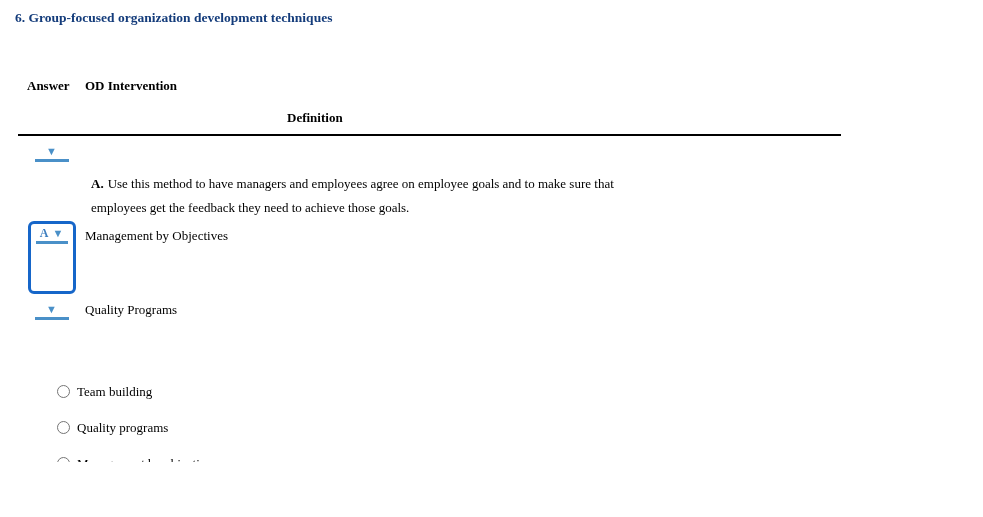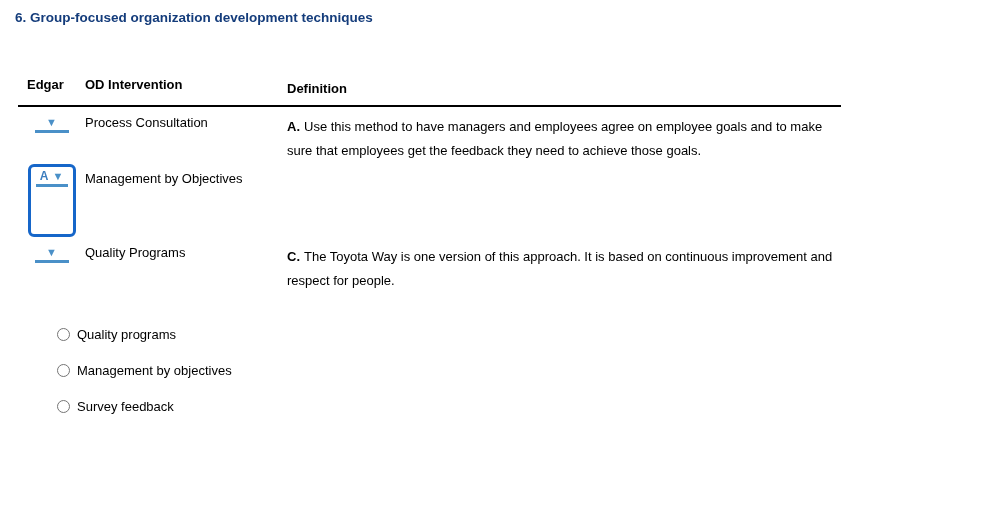--- a/index.html
+++ b/index.html
@@ -2,21 +2,21 @@
 <html><head>
 <meta charset="utf-8">
 <style>
   * { box-sizing: border-box; margin: 0; padding: 0; }
   html, body { background: #ffffff; }
   .page {
     position: relative;
     width: 983px;
     height: 462px;
     background: #ffffff;
-    font-family: Liberation Sans, sans-serif;
+    font-family: Liberation Serif, serif;
     font-size: 13px;
     color: #000000;
     overflow: hidden;
     padding-top: 10px;
   }
   .page-title {
     margin-left: 15px;
     font-size: 13.5px;
     font-weight: bold;
     color: #143c7b;
@@ -27,21 +27,21 @@
     width: 823px;
   }
   .row { display: flex; }
   .thead {
     border-bottom: 2px solid #000000;
     padding-bottom: 4px;
   }
   .th { font-weight: bold; }
   .col-answer { width: 67px; display: flex; justify-content: center; }
   .col-od { width: 196px; }
-  .col-def { width: 560px; padding-left: 6px; line-height: 24px; }
+  .col-def { width: 560px; padding-left: 6px; line-height: 24px; margin-top: 28px; }
   .thead .col-answer { justify-content: flex-start; padding-left: 9px; }
   .body-row .col-od, .body-row .col-def { padding-top: 8px; }
   .row1 { min-height: 50px; }
   .row2 { min-height: 74px; }
   .row3 { min-height: 59px; }
   .row1 .col-answer, .row3 .col-answer { padding-top: 10px; }
   .row2 .col-answer { padding-top: 1px; }
   .def-prefix { font-weight: bold; margin-right: 4px; }
   
   .dropdown {
@@ -109,33 +109,32 @@
 </head>
 <body>
 
 <div class="page">
 
   <div class="page-title">6. Group-focused organization development techniques</div>
 
   <div class="qtable">
 
     <div class="row thead">
-      <div class="col-answer th">Edgar</div>
+      <div class="col-answer th">Answer</div>
       <div class="col-od th">OD Intervention</div>
       <div class="col-def th">Definition</div>
     </div>
 
     <div class="row body-row row1">
       <div class="col-answer">
         <span class="dropdown">
           <span class="dd-caret">▼</span>
           <span class="dd-underline"></span>
         </span>
       </div>
-      <div class="col-od">Process Consultation</div>
       <div class="col-def">
         <span class="def-prefix">A.</span><span>Use this method to have managers and employees agree on employee goals and to make sure that employees get the feedback they need to achieve those goals.</span>
       </div>
     </div>
 
     <div class="row body-row row2">
       <div class="col-answer">
         <span class="dropdown-focused">
           <span class="dd-top">
             <span class="dd-value">A</span>
@@ -148,29 +147,30 @@
     </div>
 
     <div class="row body-row row3">
       <div class="col-answer">
         <span class="dropdown">
           <span class="dd-caret">▼</span>
           <span class="dd-underline"></span>
         </span>
       </div>
       <div class="col-od">Quality Programs</div>
-      <div class="col-def">
-        <span class="def-prefix">C.</span><span>The Toyota Way is one version of this approach. It is based on continuous improvement and respect for people.</span>
-      </div>
     </div>
 
   </div>
 
 
   <div class="options">
+    <div class="option">
+      <span class="radio"></span>
+      <span class="option-label">Team building</span>
+    </div>
     <div class="option">
       <span class="radio"></span>
       <span class="option-label">Quality programs</span>
     </div>
     <div class="option">
       <span class="radio"></span>
       <span class="option-label">Management by objectives</span>
     </div>
     <div class="option">
       <span class="radio"></span>

